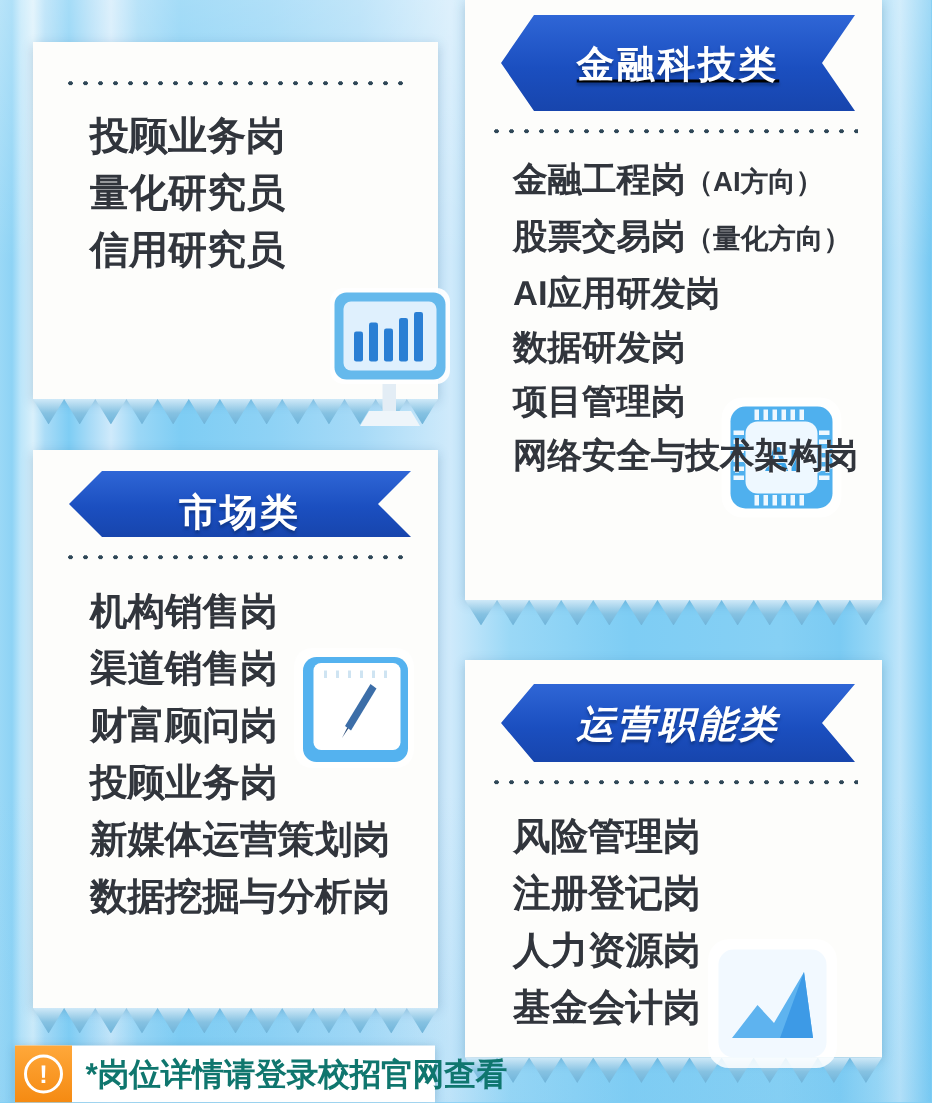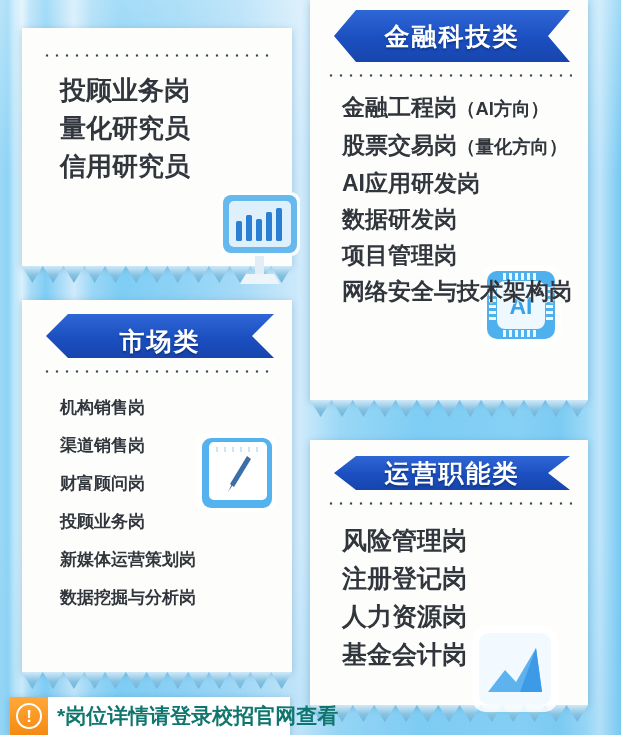--- a/index.html
+++ b/index.html
@@ -117,32 +117,32 @@
   #card-fintech    { left:310px; top:0px;   width:278px; height:400px; }
   #card-market     { left:22px;  top:300px; width:270px; height:372px; }
   #card-operations { left:310px; top:440px; width:278px; height:265px; }
 
   #card-research   .pad { padding:14px 20px 0 20px; }
   #card-fintech    .pad { padding:10px 16px 0 16px; }
   #card-market     .pad { padding:14px 20px 0 20px; }
   #card-operations .pad { padding:16px 16px 0 16px; }
 
   #card-research   .banner { width:228px; margin-left:4px; }
-  #card-fintech    .banner { width:236px; margin-left:8px; height:52px;}
+  #card-fintech    .banner { width:236px; margin-left:8px; height:64px;text-decoration:underline;}
   #card-market     .banner { width:228px; margin-left:4px;align-items:flex-end; }
-  #card-operations .banner { width:236px; margin-left:8px; height:34px;}
+  #card-operations .banner { width:236px; margin-left:8px; height:52px;font-style:italic;}
 
   #card-research   .jobs { padding:14px 0 0 12px; }
   #card-research   .job  { font-size:26px; line-height:38px; }
 
   #card-fintech    .jobs { padding:12px 0 0 6px; }
   #card-fintech    .job  { font-size:23px; line-height:36px; }
 
   #card-market     .jobs { padding:16px 0 0 12px; }
-  #card-market     .job  { font-size:17px; line-height:38px; }
+  #card-market     .job  { font-size:25px; line-height:38px; }
 
   #card-operations .jobs { padding:16px 0 0 6px; }
   #card-operations .job  { font-size:25px; line-height:38px; }
 
   #note-footnote { left:10px; top:697px; width:280px; height:38px; }
 </style>
 </head>
 <body>
 
 <div class="bg"></div>

